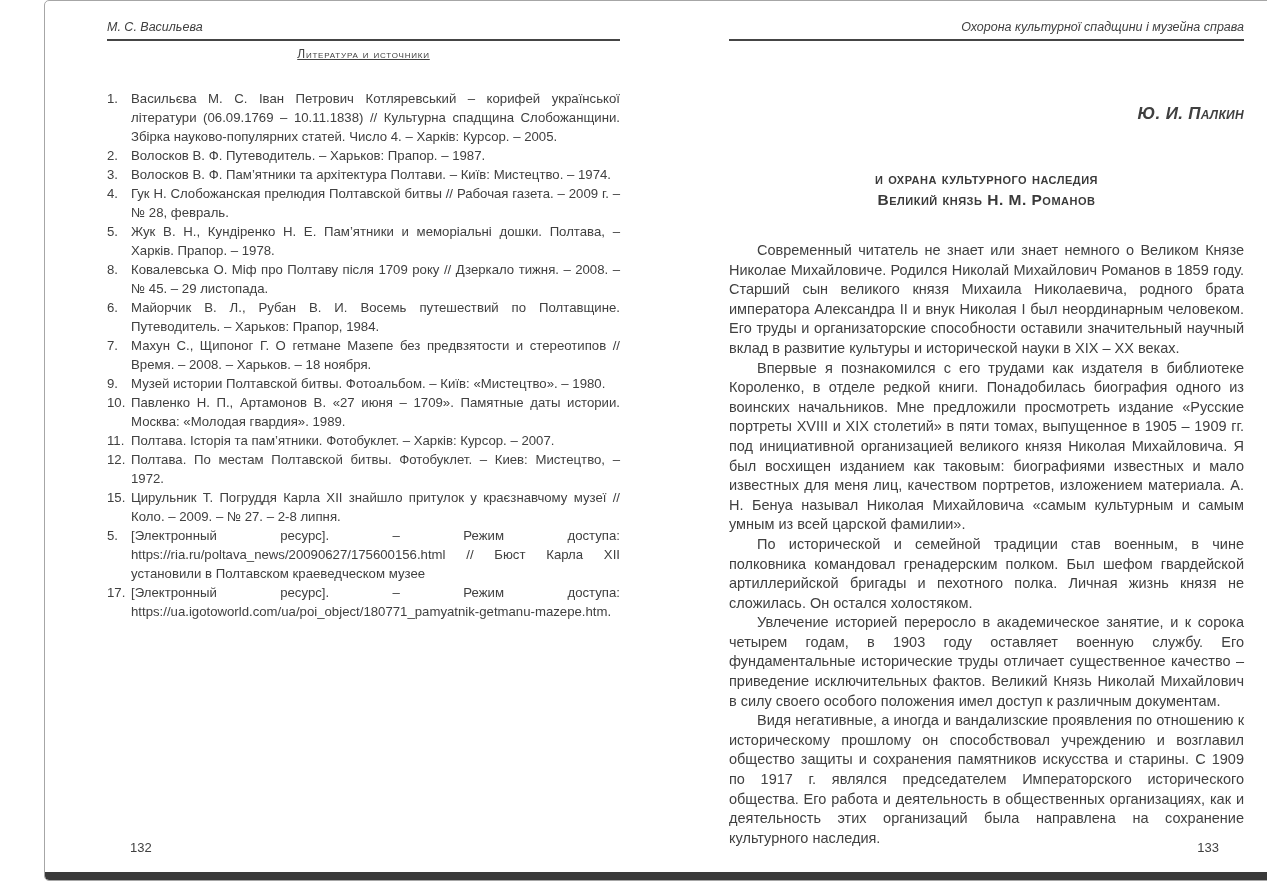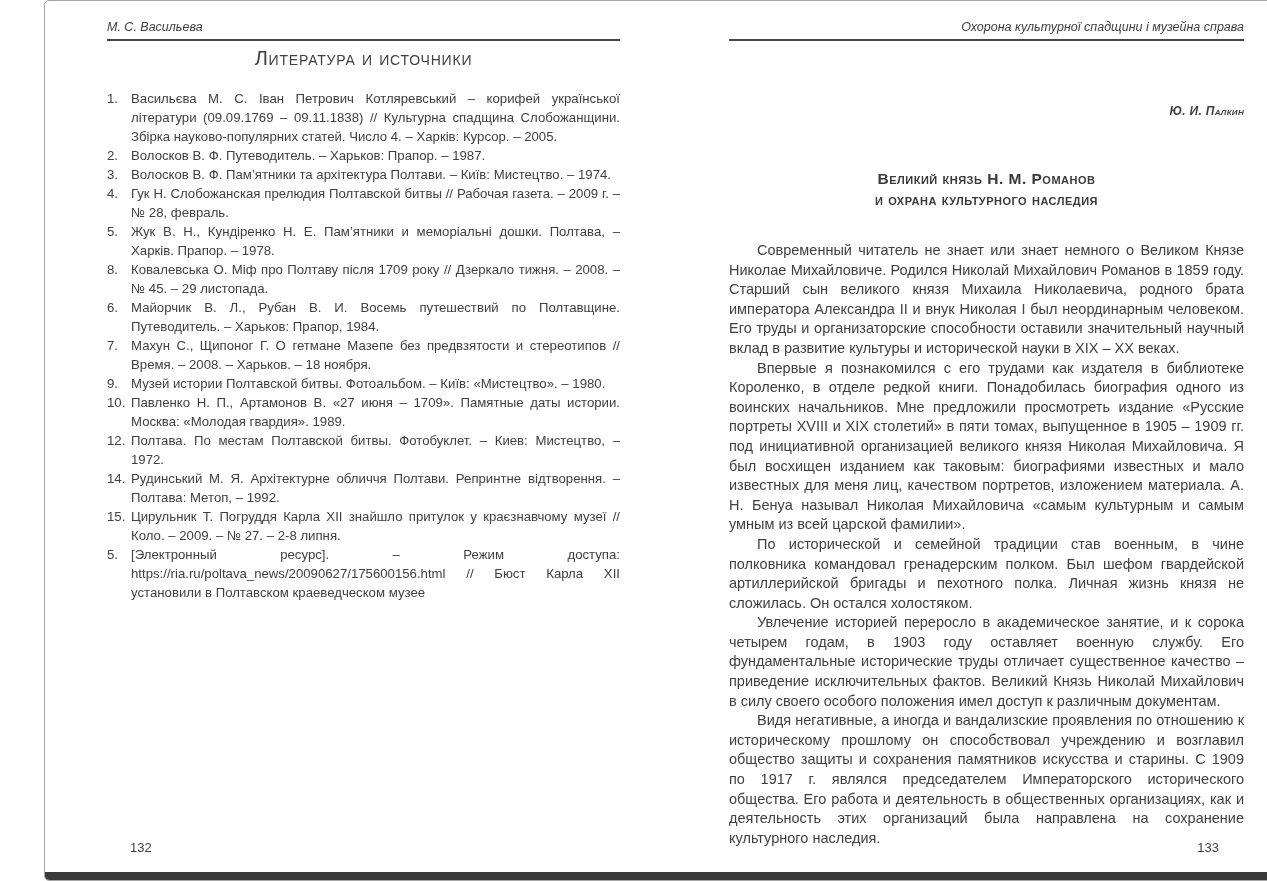--- a/index.html
+++ b/index.html
@@ -19,33 +19,33 @@
   .running-head{
     position:absolute;top:19px;left:0;right:0;
     font-style:italic;font-size:12.5px;color:var(--text);
     padding-bottom:5px;border-bottom:2px solid var(--rule);
   }
   .rh-left{text-align:left;}
   .rh-right{text-align:right;}
 
   .section-title{
     position:absolute;top:46px;left:0;right:0;text-align:center;
-    font-variant:small-caps;font-weight:normal;font-size:20px;
-    letter-spacing:0.8px;color:var(--text);
+    font-variant:small-caps;font-weight:normal;font-size:12px;
+    letter-spacing:0.8px;color:var(--text);text-decoration:underline;
   }
 
   .ref-list{position:absolute;top:88px;left:0;right:0;font-size:13.2px;line-height:19px;}
   .ref-item{display:flex;}
   .ref-num{flex:0 0 24px;}
   .ref-text{flex:1;text-align:justify;word-break:break-word;}
 
   .author{
     position:absolute;top:103px;left:0;right:0;text-align:right;
     font-weight:bold;font-style:italic;font-variant:small-caps;
-    font-size:12px;letter-spacing:0.3px;
+    font-size:17px;letter-spacing:0.3px;
   }
 
   .article-title{
     position:absolute;top:167px;left:0;right:0;text-align:center;
     font-weight:bold;font-variant:small-caps;font-size:15.5px;
     letter-spacing:0.5px;line-height:21px;color:#3a3a3a;
   }
 
   .body-text{position:absolute;top:240px;left:0;right:0;font-size:14.5px;line-height:19.6px;}
   .body-text p{text-align:justify;text-indent:28px;word-break:break-word;}
@@ -65,21 +65,21 @@
 <div class="screen">
 
   <div class="page page-left">
     <div class="running-head rh-left">
       <span>М. С. Васильева</span>
     </div>
     <h2 class="section-title">Литература и источники</h2>
     <div class="ref-list">
         <div class="ref-item">
           <span class="ref-num">1.</span>
-          <span class="ref-text">Васильєва М. С. Іван Петрович Котляревський – корифей української літератури (09.09.1769 – 09.11.1838) // Культурна спадщина Слобожанщини. Збірка науково-популярних статей. Число 4. – Харків: Курсор. – 2005.</span>
+          <span class="ref-text">Васильєва М. С. Іван Петрович Котляревський – корифей української літератури (06.09.1769 – 10.11.1838) // Культурна спадщина Слобожанщини. Збірка науково-популярних статей. Число 4. – Харків: Курсор. – 2005.</span>
         </div>
         <div class="ref-item">
           <span class="ref-num">2.</span>
           <span class="ref-text">Волосков В. Ф. Путеводитель. – Харьков: Прапор. – 1987.</span>
         </div>
         <div class="ref-item">
           <span class="ref-num">3.</span>
           <span class="ref-text">Волосков В. Ф. Пам’ятники та архітектура Полтави. – Київ: Мистецтво. – 1974.</span>
         </div>
         <div class="ref-item">
@@ -104,47 +104,51 @@
         </div>
         <div class="ref-item">
           <span class="ref-num">9.</span>
           <span class="ref-text">Музей истории Полтавской битвы. Фотоальбом. – Київ: «Мистецтво». – 1980.</span>
         </div>
         <div class="ref-item">
           <span class="ref-num">10.</span>
           <span class="ref-text">Павленко Н. П., Артамонов В. «27 июня – 1709». Памятные даты истории. Москва: «Молодая гвардия». 1989.</span>
         </div>
         <div class="ref-item">
+          <span class="ref-num">11.</span>
+          <span class="ref-text">Полтава. Історія та пам’ятники. Фотобуклет. – Харків: Курсор. – 2007.</span>
+        </div>
+        <div class="ref-item">
           <span class="ref-num">12.</span>
           <span class="ref-text">Полтава. По местам Полтавской битвы. Фотобуклет. – Киев: Мистецтво, – 1972.</span>
-        </div>
-        <div class="ref-item">
-          <span class="ref-num">14.</span>
-          <span class="ref-text">Рудинський М. Я. Архітектурне обличчя Полтави. Репринтне відтворення. – Полтава: Метоп, – 1992.</span>
         </div>
         <div class="ref-item">
           <span class="ref-num">15.</span>
           <span class="ref-text">Цирульник Т. Погруддя Карла XII знайшло притулок у краєзнавчому музеї // Коло. – 2009. – № 27. – 2-8 липня.</span>
         </div>
         <div class="ref-item">
           <span class="ref-num">5.</span>
           <span class="ref-text">[Электронный ресурс]. – Режим доступа: https://ria.ru/poltava_news/20090627/175600156.html // Бюст Карла XII установили в Полтавском краеведческом музее</span>
+        </div>
+        <div class="ref-item">
+          <span class="ref-num">17.</span>
+          <span class="ref-text">[Электронный ресурс]. – Режим доступа: https://ua.igotoworld.com/ua/poi_object/180771_pamyatnik-getmanu-mazepe.htm.</span>
         </div>
       </div>
     <div class="page-number pn-left">132</div>
   </div>
 
   <div class="page page-right">
     <div class="running-head rh-right">
       <span>Охорона культурної спадщини і музейна справа</span>
     </div>
     <div class="author">Ю. И. Палкин</div>
     <div class="article-title">
+      <div>и охрана культурного наследия</div>
       <div>Великий князь Н. М. Романов</div>
-      <div>и охрана культурного наследия</div>
     </div>
     <div class="body-text">
         <p>Современный читатель не знает или знает немного о Великом Князе Николае Михайловиче. Родился Николай Михайлович Романов в 1859 году. Старший сын великого князя Михаила Николаевича, родного брата императора Александра II и внук Николая I был неординарным человеком. Его труды и организаторские способности оставили значительный научный вклад в развитие культуры и исторической науки в XIX – XX веках.</p>
         <p>Впервые я познакомился с его трудами как издателя в библиотеке Короленко, в отделе редкой книги. Понадобилась биография одного из воинских начальников. Мне предложили просмотреть издание «Русские портреты XVIII и XIX столетий» в пяти томах, выпущенное в 1905 – 1909 гг. под инициативной организацией великого князя Николая Михайловича. Я был восхищен изданием как таковым: биографиями известных и мало известных для меня лиц, качеством портретов, изложением материала. А. Н. Бенуа называл Николая Михайловича «самым культурным и самым умным из всей царской фамилии».</p>
         <p>По исторической и семейной традиции став военным, в чине полковника командовал гренадерским полком. Был шефом гвардейской артиллерийской бригады и пехотного полка. Личная жизнь князя не сложилась. Он остался холостяком.</p>
         <p>Увлечение историей переросло в академическое занятие, и к сорока четырем годам, в 1903 году оставляет военную службу. Его фундаментальные исторические труды отличает существенное качество – приведение исключительных фактов. Великий Князь Николай Михайлович в силу своего особого положения имел доступ к различным документам.</p>
         <p>Видя негативные, а иногда и вандализские проявления по отношению к историческому прошлому он способствовал учреждению и возглавил общество защиты и сохранения памятников искусства и старины. С 1909 по 1917 г. являлся председателем Императорского исторического общества. Его работа и деятельность в общественных организациях, как и деятельность этих организаций была направлена на сохранение культурного наследия.</p>
       </div>
     <div class="page-number pn-right">133</div>
   </div>

